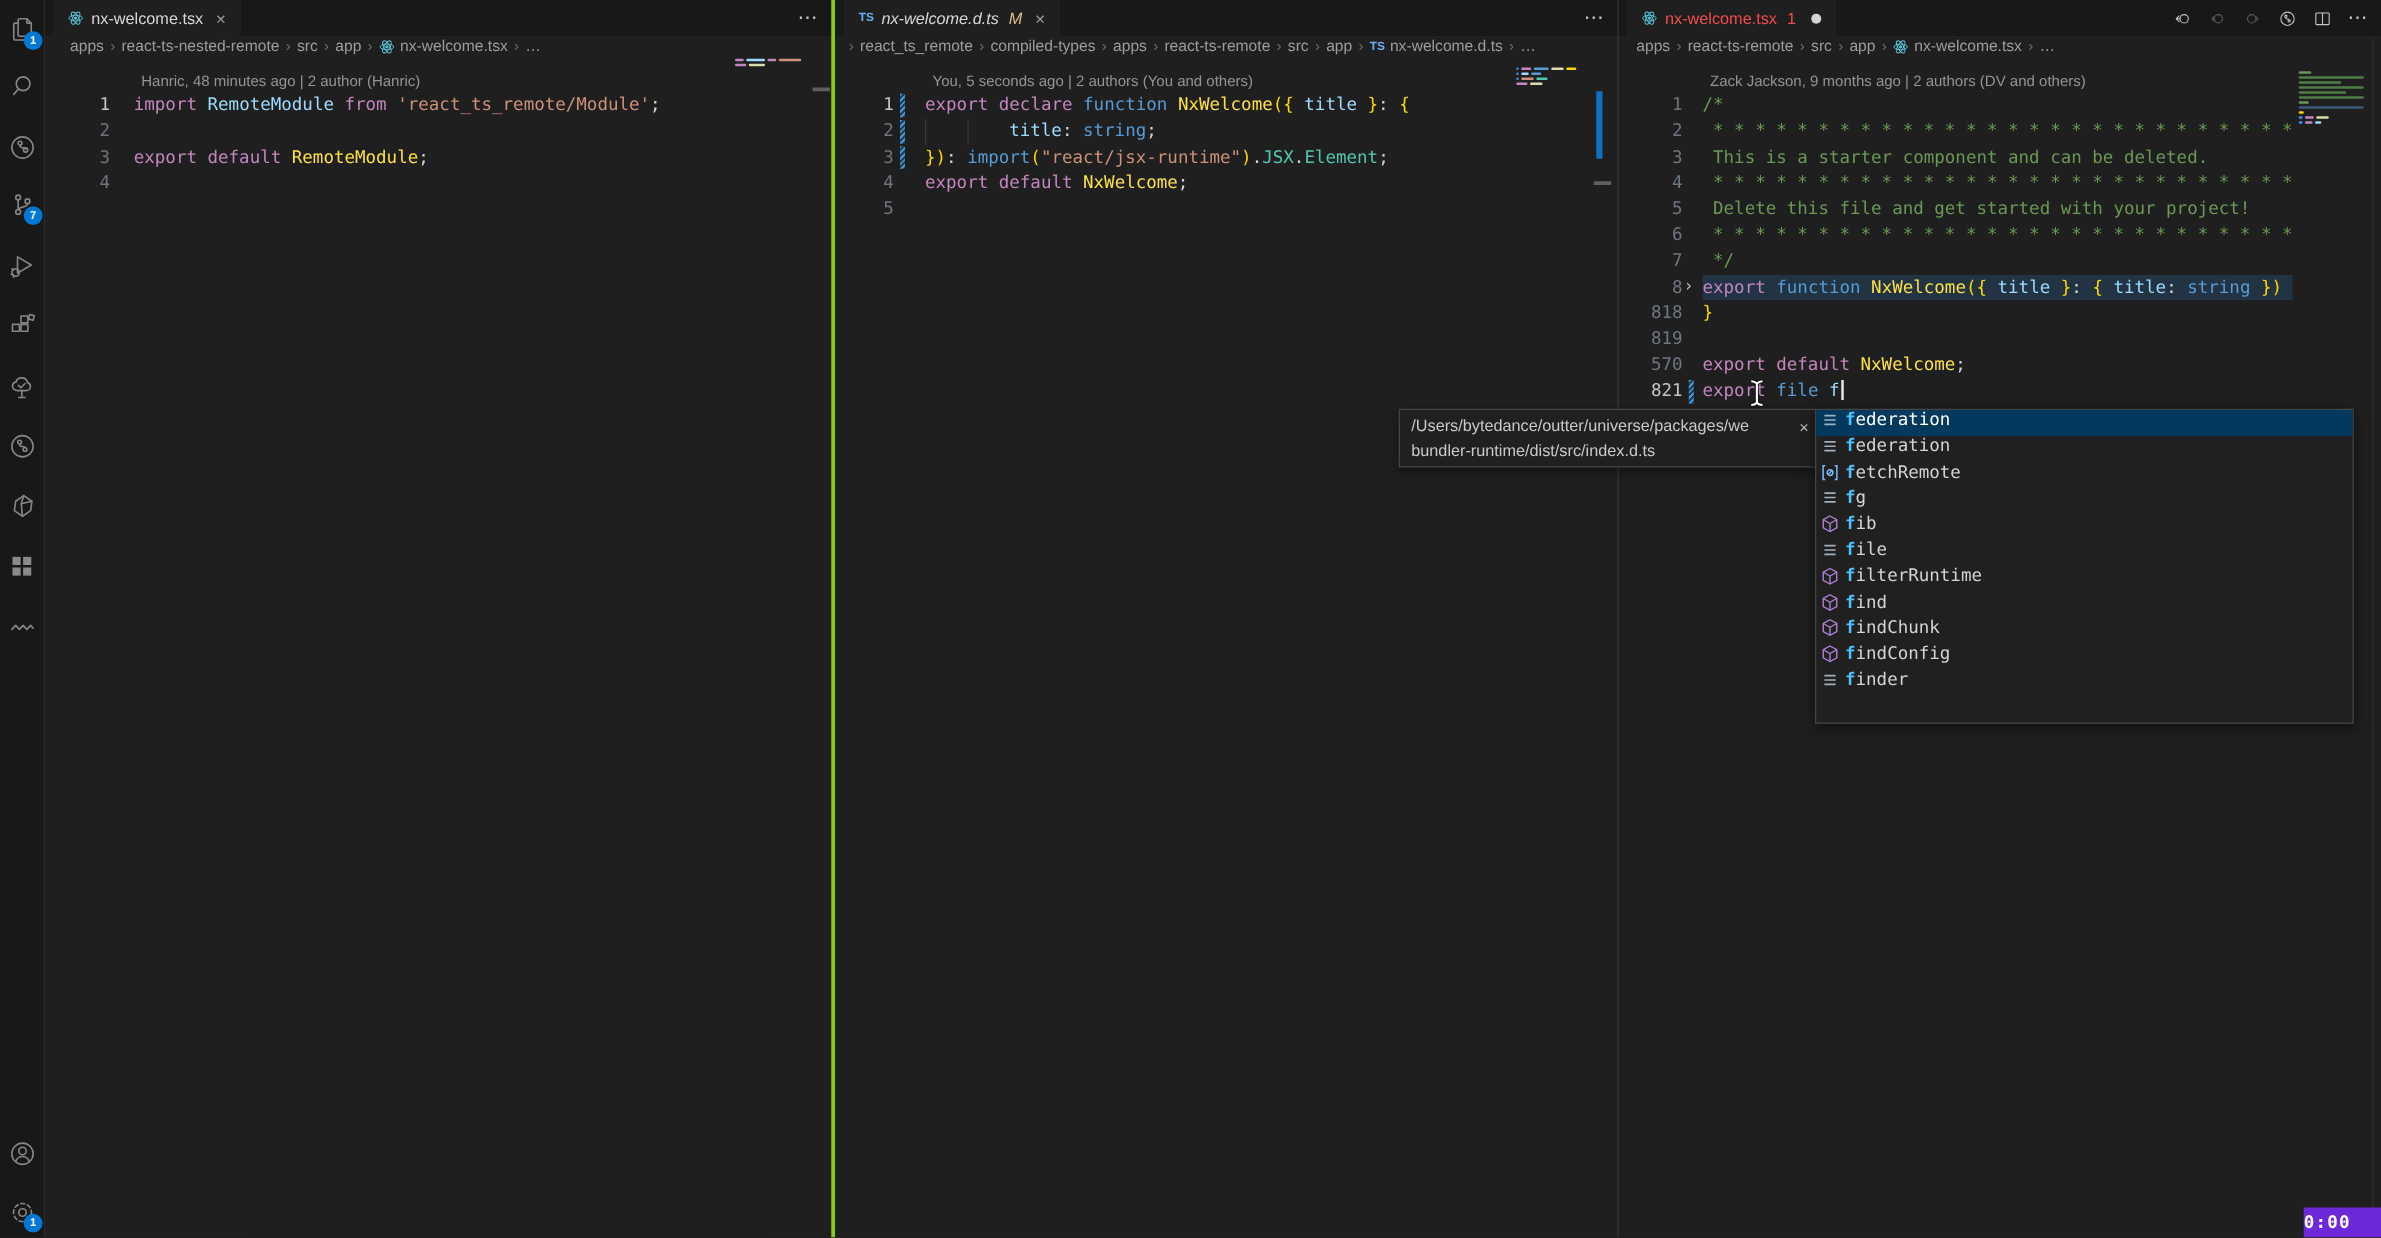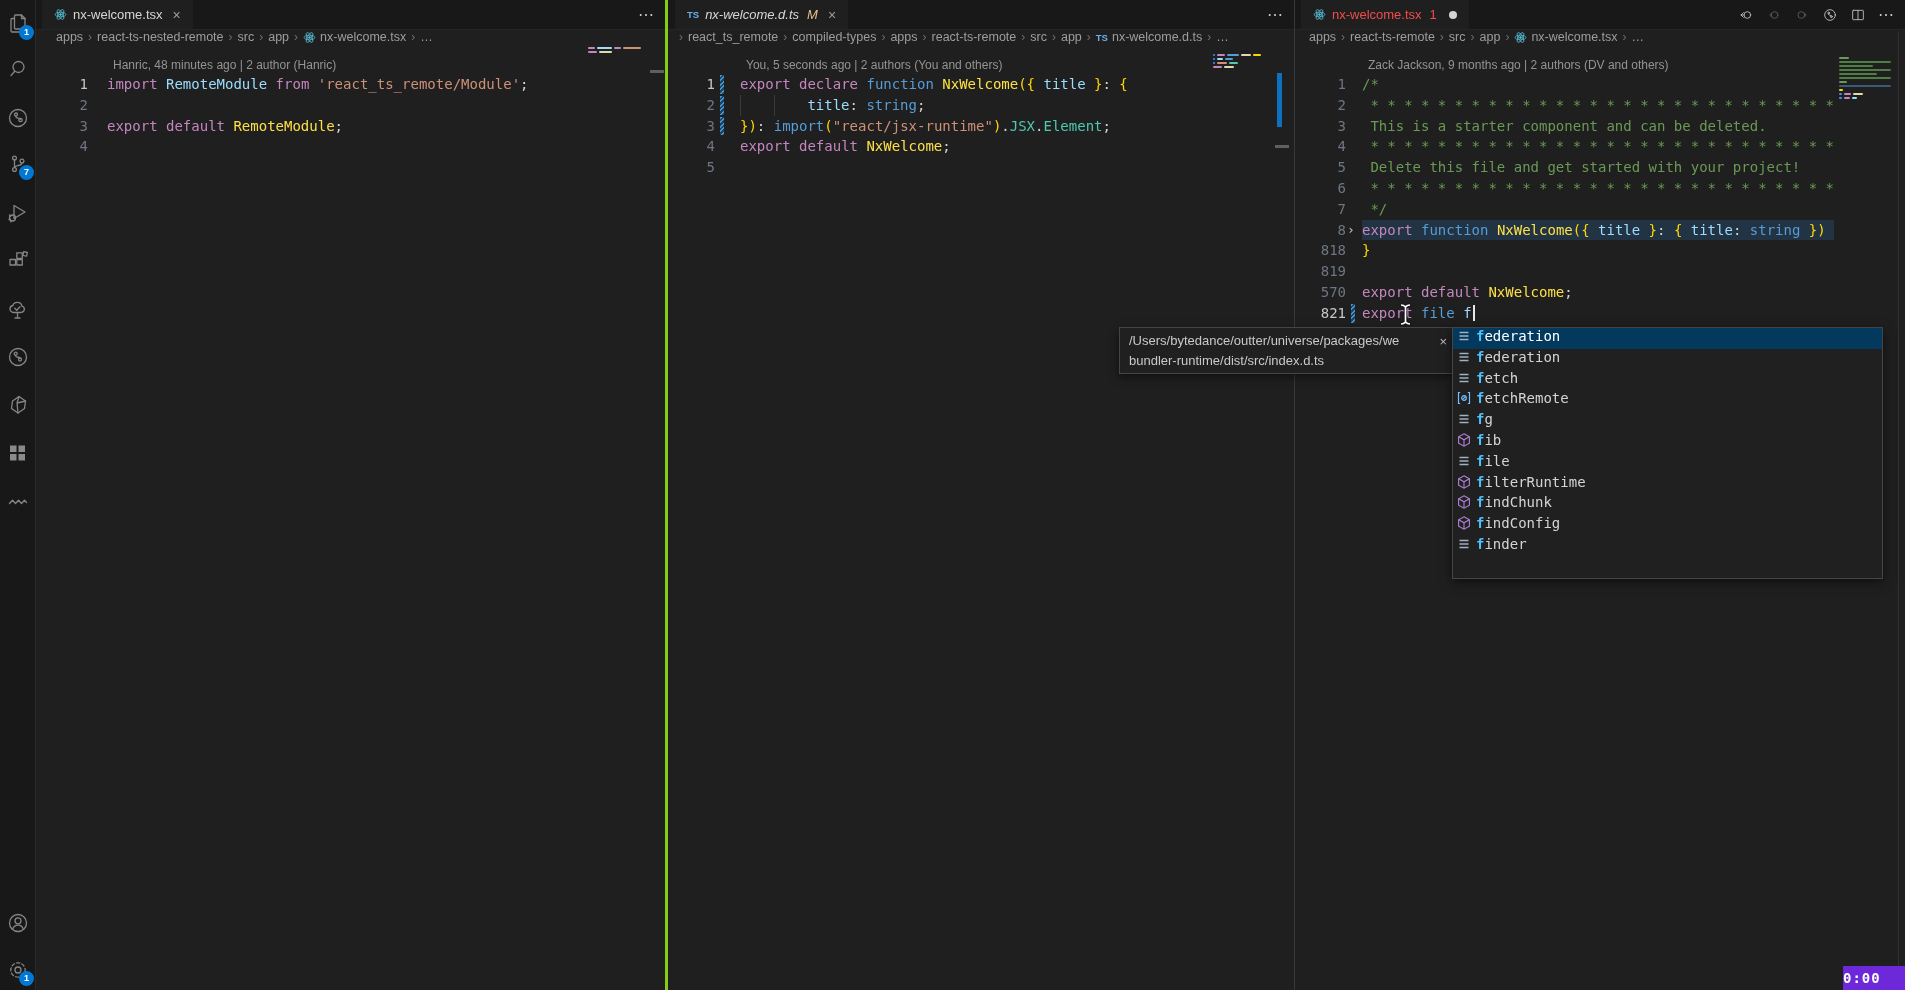--- a/index.html
+++ b/index.html
@@ -585,28 +585,20 @@
     <div class="sug-row ">
          <span class="sug-ico">
         <svg viewBox="0 0 16 16" fill="none" stroke="#9fb0c0" stroke-width="1.3">
           <path d="M3.5 4.5h9M3.5 8h9M3.5 11.5h9"></path>
         </svg>
       </span>
          <span><span class="match">f</span>ederation</span>
        </div>
     <div class="sug-row ">
          <span class="sug-ico">
-        <svg viewBox="0 0 16 16" fill="none" stroke="#9fb0c0" stroke-width="1.3">
-          <path d="M3.5 4.5h9M3.5 8h9M3.5 11.5h9"></path>
-        </svg>
-      </span>
-         <span><span class="match">f</span>etch</span>
-       </div>
-    <div class="sug-row ">
-         <span class="sug-ico">
         <svg viewBox="0 0 16 16" fill="none" stroke="#75beff" stroke-width="1.2">
           <path d="M4.2 2.5H2.5v11h1.7M11.8 2.5h1.7v11h-1.7"></path>
           <circle cx="8" cy="8" r="2.3"></circle>
           <path d="M6.4 9.6 9.6 6.4"></path>
         </svg>
       </span>
          <span><span class="match">f</span>etchRemote</span>
        </div>
     <div class="sug-row ">
          <span class="sug-ico">
@@ -634,20 +626,29 @@
          <span><span class="match">f</span>ile</span>
        </div>
     <div class="sug-row ">
          <span class="sug-ico">
         <svg viewBox="0 0 16 16" fill="none" stroke="#b180d7" stroke-width="1.1">
           <path d="M8 1.8l5.4 3v6.4L8 14.2l-5.4-3V4.8z"></path>
           <path d="M2.6 4.8 8 7.8l5.4-3M8 7.8v6.4"></path>
         </svg>
       </span>
          <span><span class="match">f</span>ilterRuntime</span>
+       </div>
+    <div class="sug-row ">
+         <span class="sug-ico">
+        <svg viewBox="0 0 16 16" fill="none" stroke="#b180d7" stroke-width="1.1">
+          <path d="M8 1.8l5.4 3v6.4L8 14.2l-5.4-3V4.8z"></path>
+          <path d="M2.6 4.8 8 7.8l5.4-3M8 7.8v6.4"></path>
+        </svg>
+      </span>
+         <span><span class="match">f</span>ind</span>
        </div>
     <div class="sug-row ">
          <span class="sug-ico">
         <svg viewBox="0 0 16 16" fill="none" stroke="#b180d7" stroke-width="1.1">
           <path d="M8 1.8l5.4 3v6.4L8 14.2l-5.4-3V4.8z"></path>
           <path d="M2.6 4.8 8 7.8l5.4-3M8 7.8v6.4"></path>
         </svg>
       </span>
          <span><span class="match">f</span>indChunk</span>
        </div>

